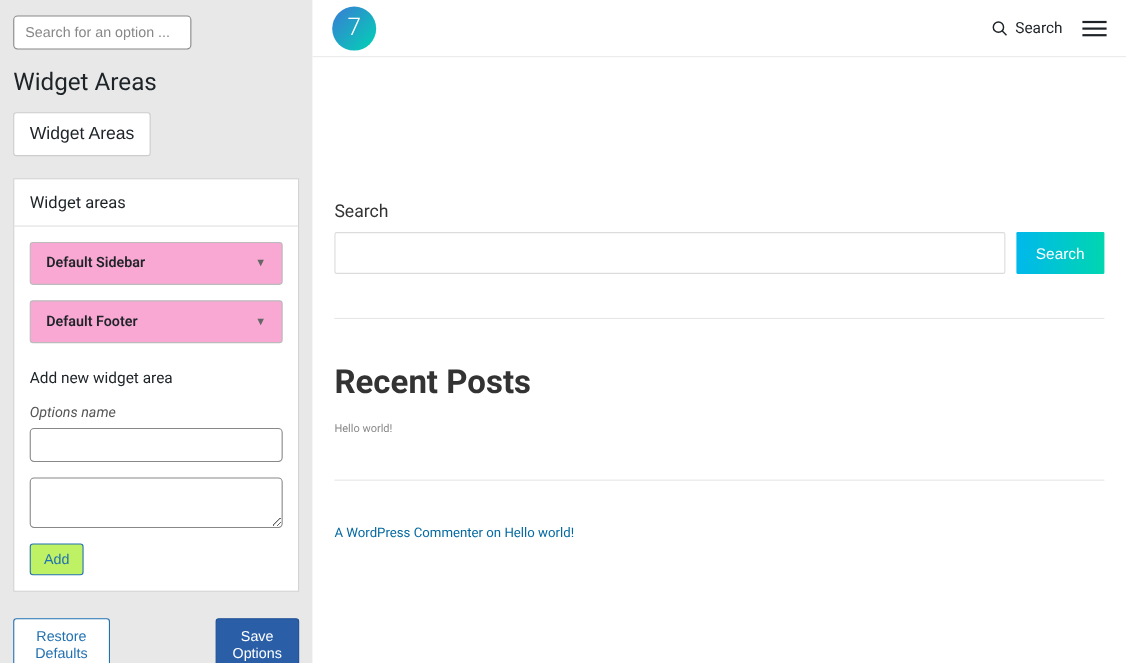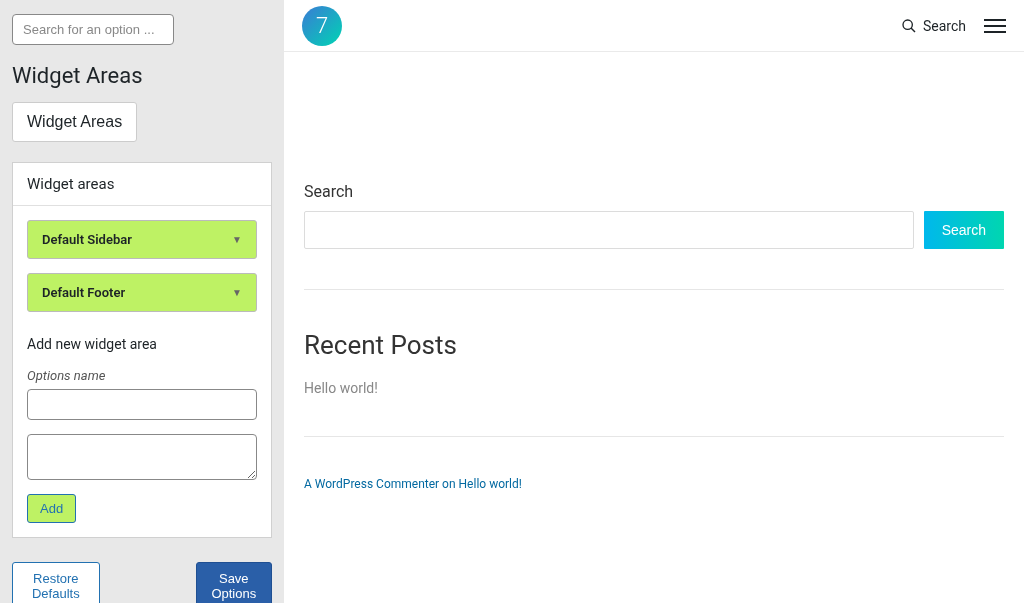--- a/index.html
+++ b/index.html
@@ -51,21 +51,21 @@
     .panel-header {
       padding: 12px 14px;
       border-bottom: 1px solid #e0e0e0;
       font-size: 15px;
       color: #1d2327;
     }
     .panel-body {
       padding: 14px;
     }
     .dropdown-row {
-      background: #bef264;
+      background: #f9a8d4;
       border: 1px solid #bbb;
       border-radius: 3px;
       padding: 11px 14px;
       font-size: 13px;
       font-weight: 600;
       color: #1d2327;
       display: flex;
       justify-content: space-between;
       align-items: center;
       cursor: pointer;
@@ -221,27 +221,27 @@
     .search-btn {
       background: linear-gradient(90deg, #00b8ec 0%, #00d6b0 100%);
       color: #fff;
       border: none;
       padding: 10px 18px;
       font-size: 14px;
       cursor: pointer;
       border-radius: 1px;
     }
     .widget-heading {
-      font-size: 26px;
-      font-weight: 400;
+      font-size: 30px;
+      font-weight: 700;
       color: #333;
       margin-bottom: 20px;
     }
     .widget-item {
-      font-size: 14px;
+      font-size: 10px;
       color: #888;
       margin-bottom: 40px;
       padding-bottom: 40px;
       border-bottom: 1px solid #e6e6e6;
     }
     .widget-item-last {
       font-size: 12px;
       color: #0369a1;
     }
   </style>

